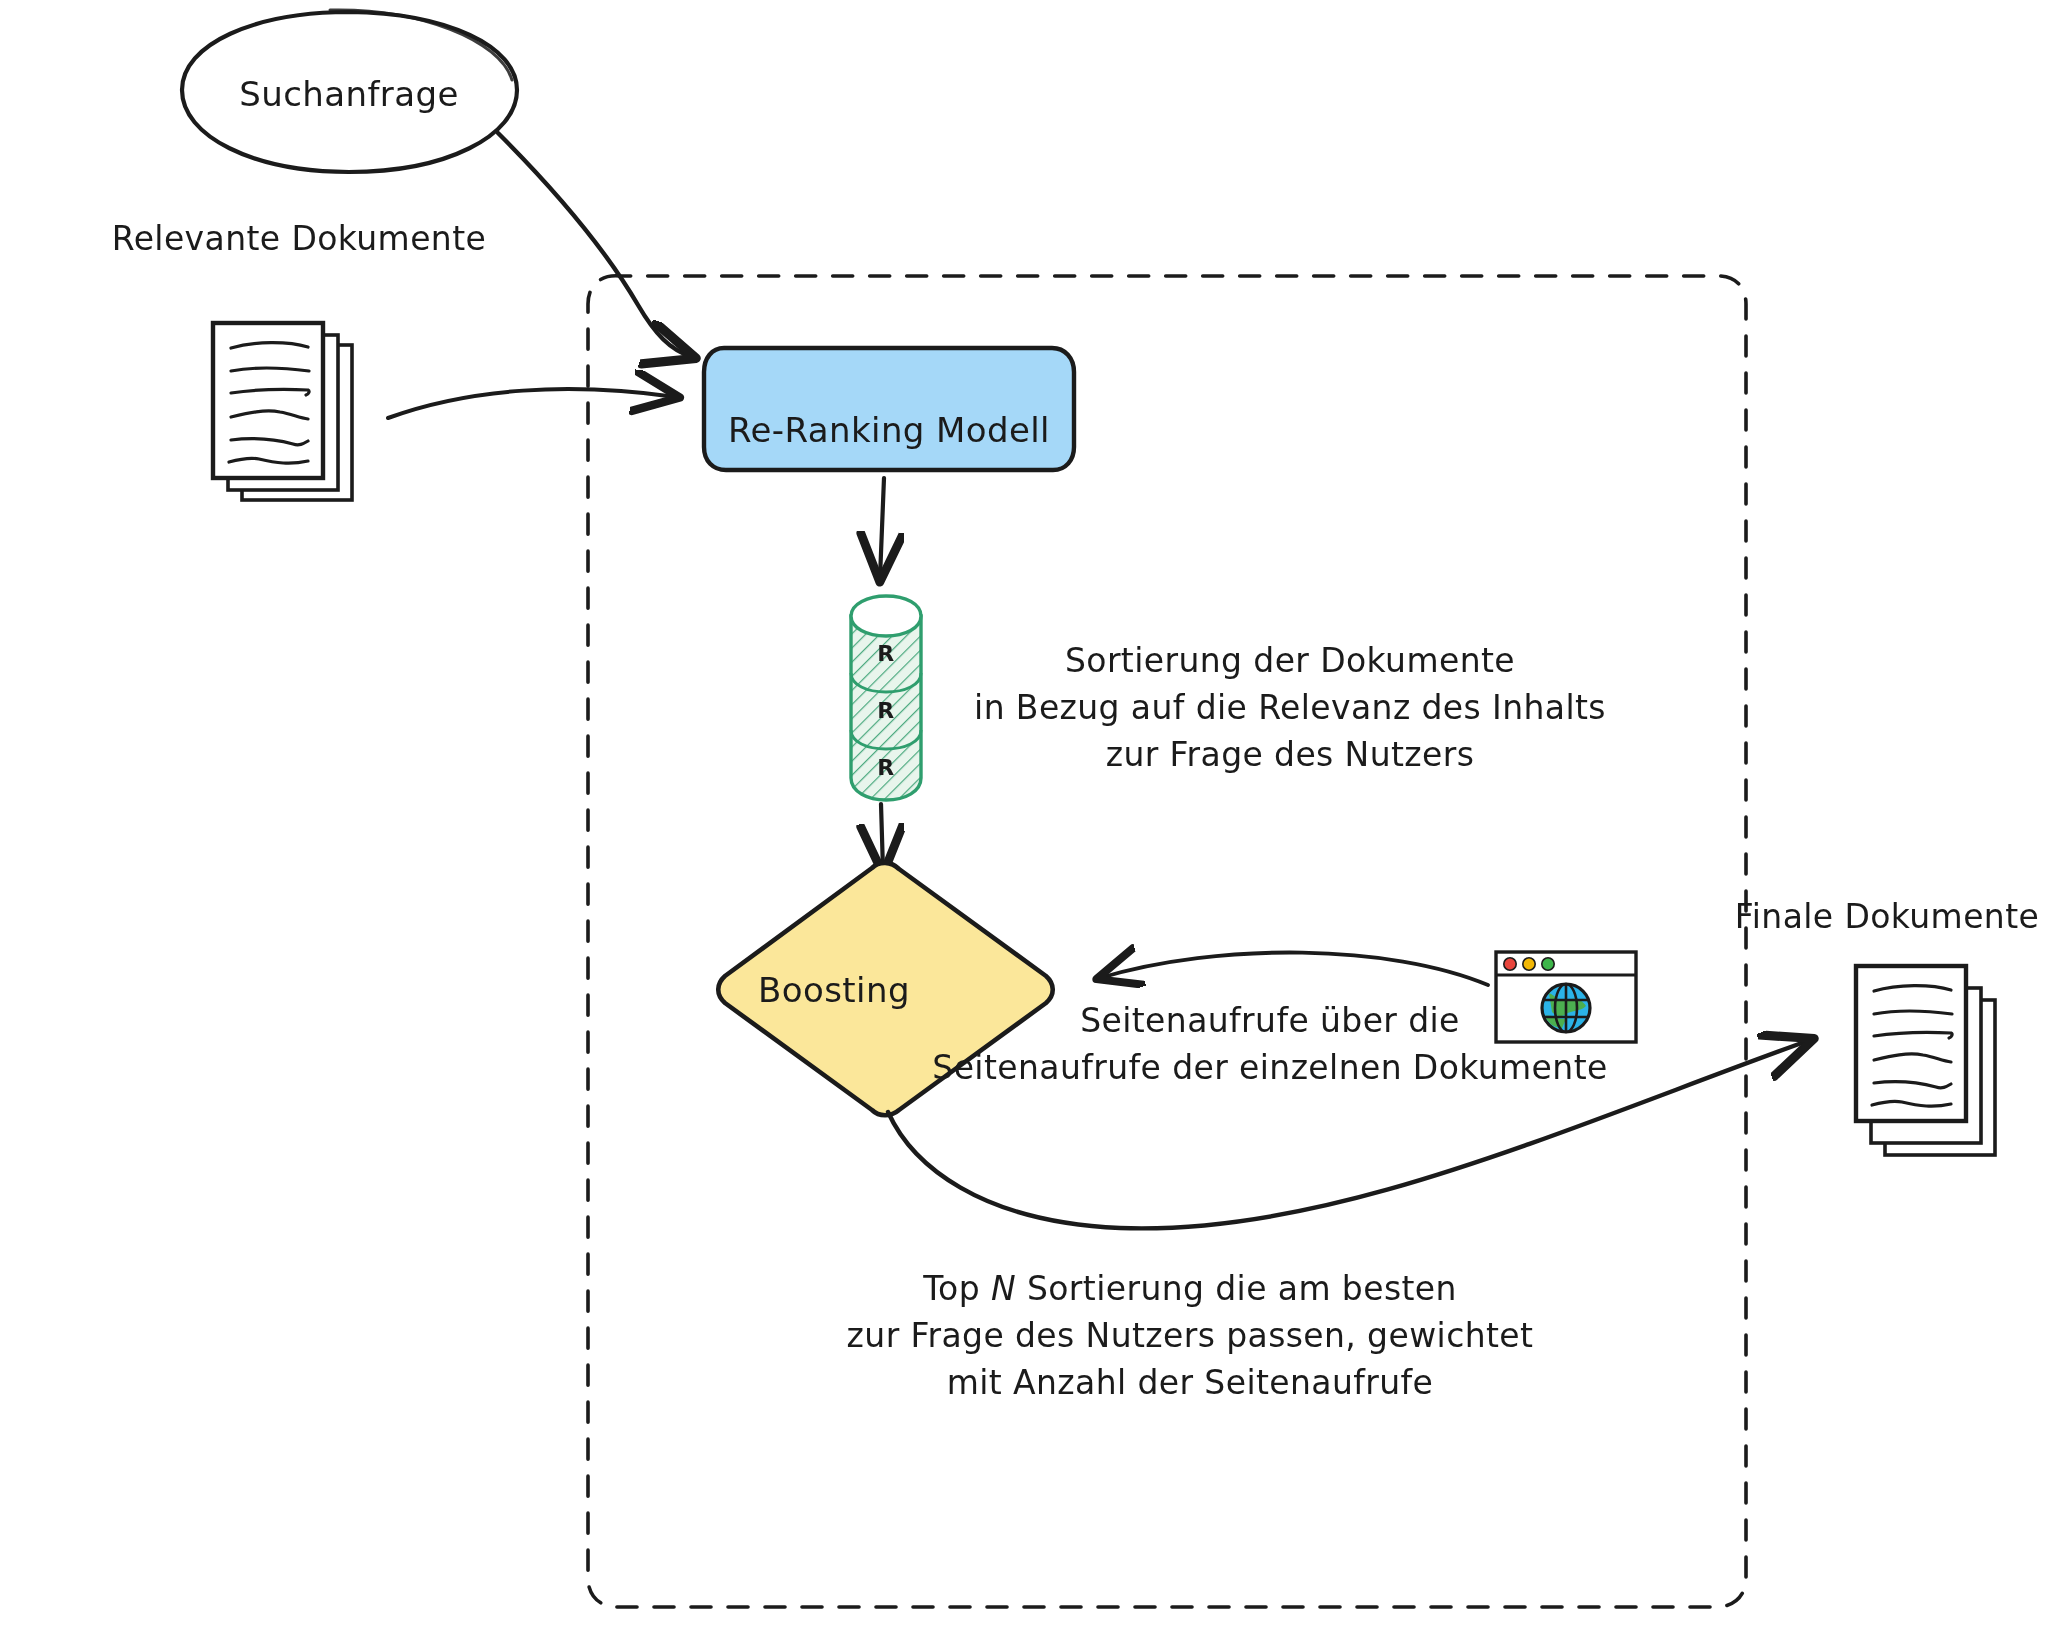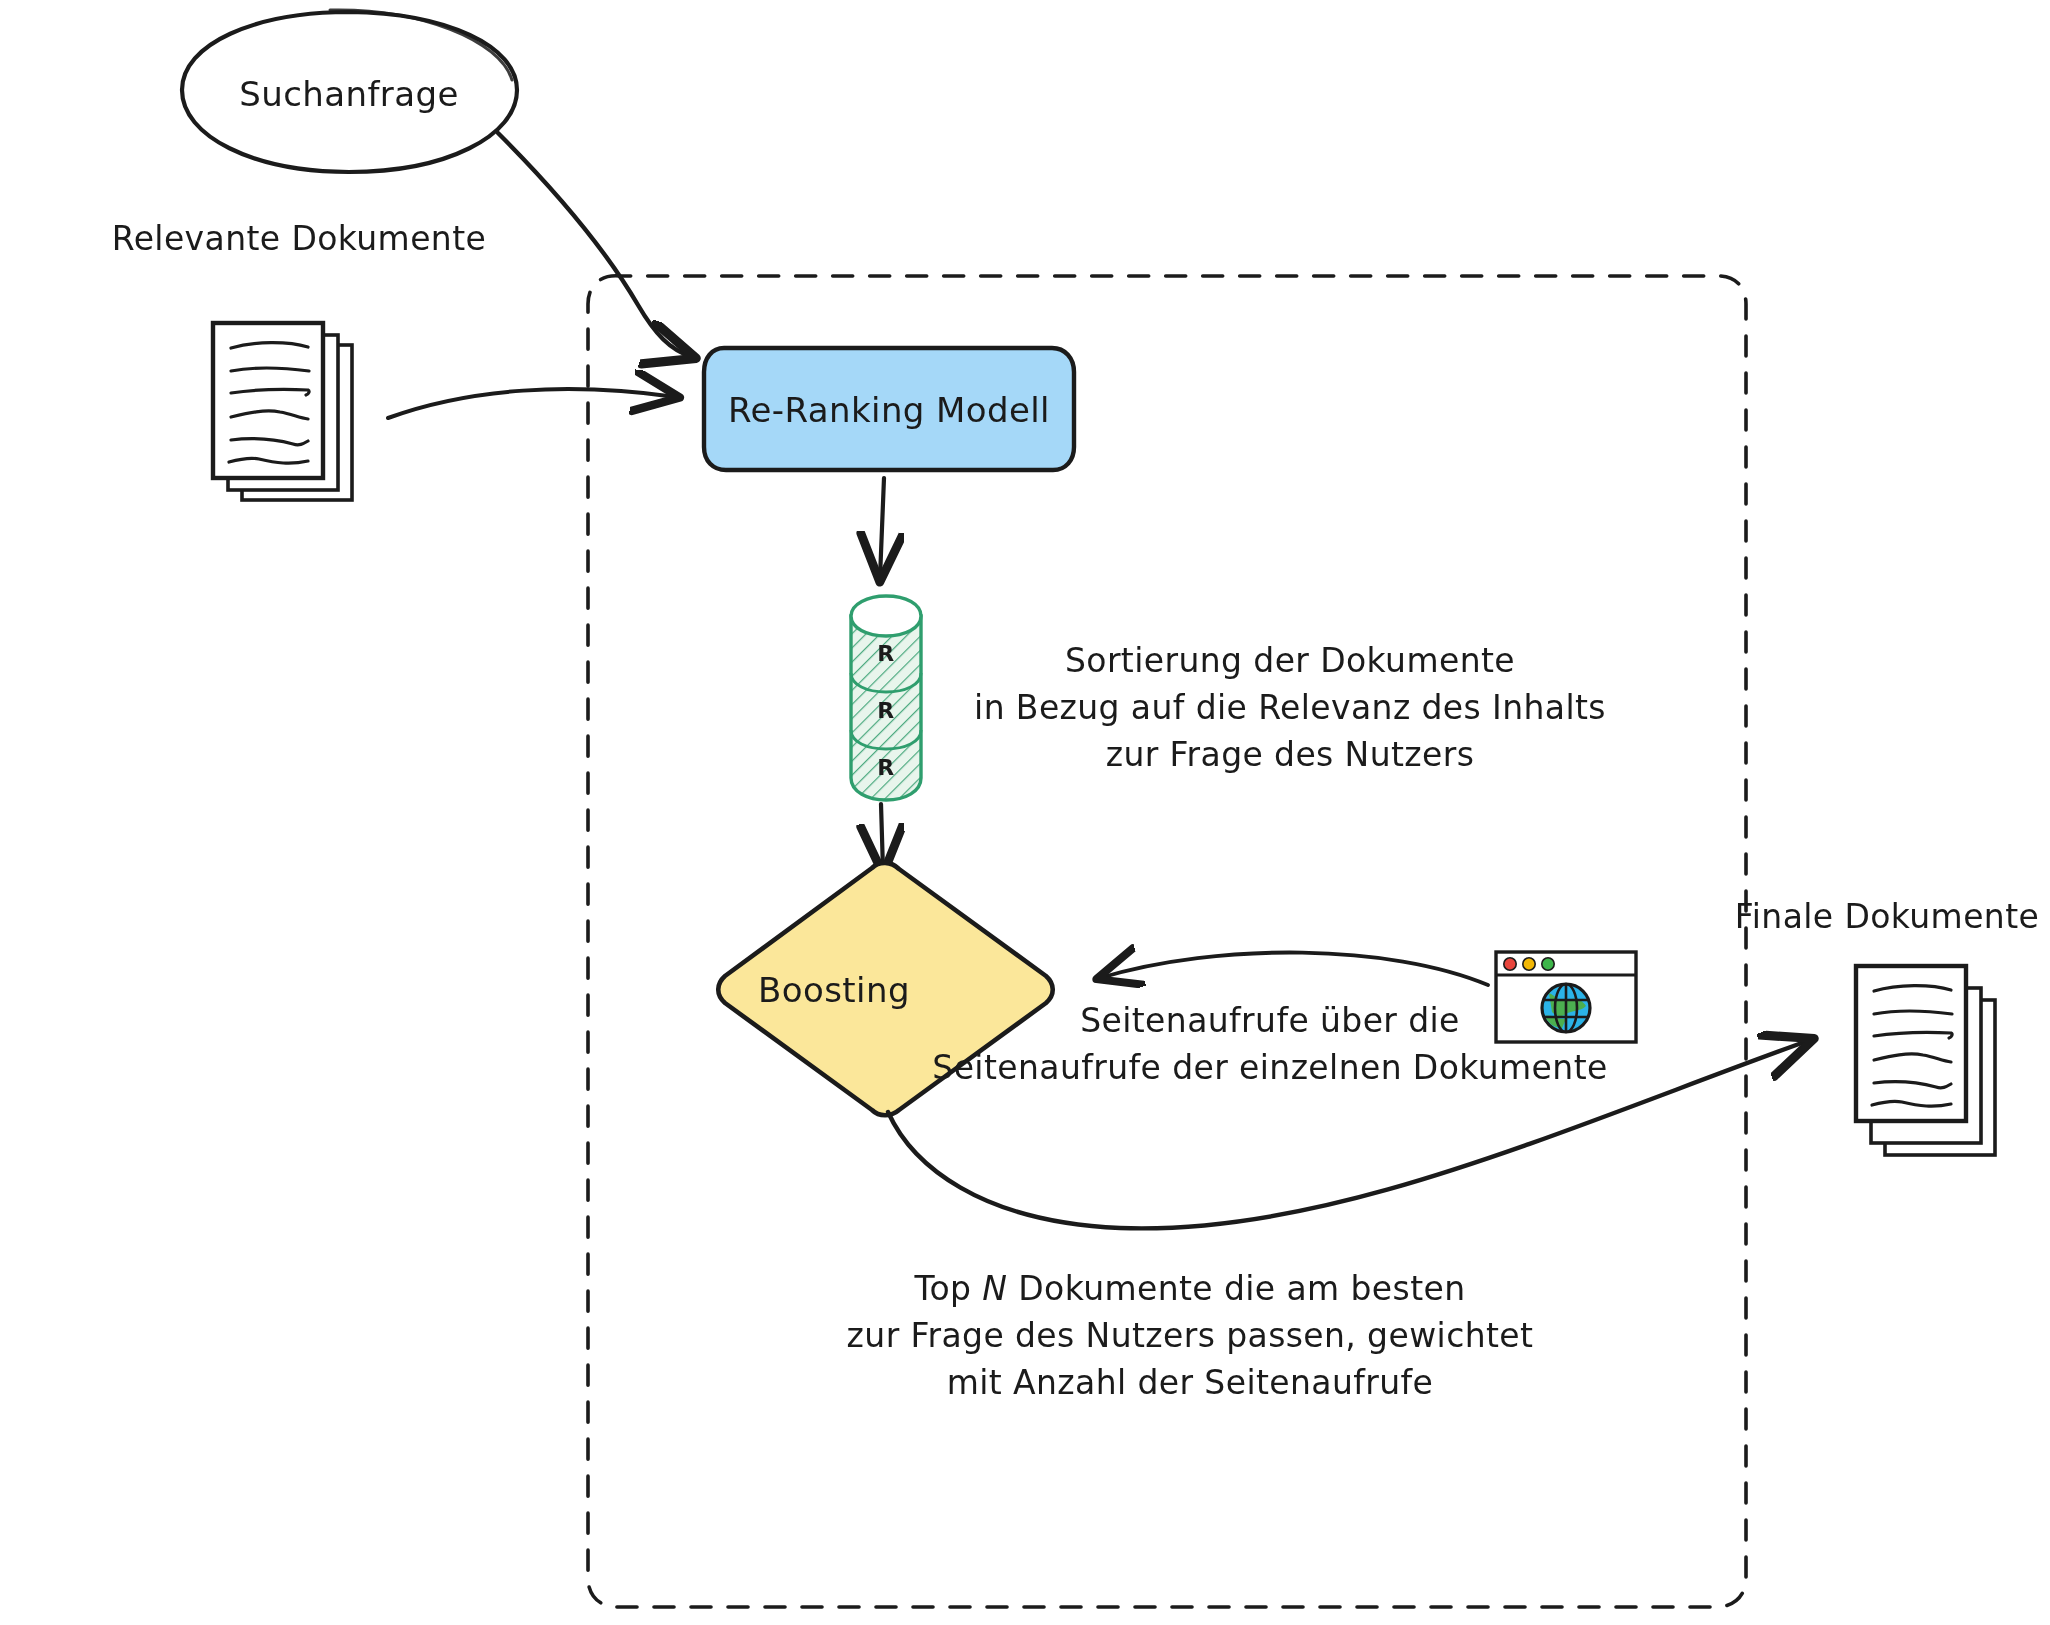--- a/index.html
+++ b/index.html
@@ -150,34 +150,34 @@
         <path d="M1874,1083 C1898,1080 1921,1083 1936,1087 C1942,1089 1946,1087 1951,1084"></path>
         <path d="M1872,1105 C1883,1102 1893,1100 1902,1102 C1919,1106 1933,1108 1951,1104"></path>
       </g>
     </g>
   </svg>
 
   <div class="lbl t-node centerx" style="left:349px;top:72px;">Suchanfrage</div>
 
   <div class="lbl t-caption centerx" style="left:299px;top:218px;">Relevante Dokumente</div>
 
-  <div class="lbl t-node centerx" style="left:889px;top:388px;">Re-Ranking Modell</div>
+  <div class="lbl t-node centerx" style="left:889px;top:408px;">Re-Ranking Modell</div>
 
   <div class="lbl t-small centerx" style="left:886px;top:640px;">R</div>
   <div class="lbl t-small centerx" style="left:886px;top:697px;">R</div>
   <div class="lbl t-small centerx" style="left:886px;top:754px;">R</div>
 
   <div class="lbl t-note centerx" style="left:1290px;top:640px;">Sortierung der Dokumente</div>
   <div class="lbl t-note centerx" style="left:1290px;top:687px;">in Bezug auf die Relevanz des Inhalts</div>
   <div class="lbl t-note centerx" style="left:1290px;top:734px;">zur Frage des Nutzers</div>
 
   <div class="lbl t-node centerx" style="left:834px;top:968px;">Boosting</div>
 
   <div class="lbl t-note centerx" style="left:1270px;top:1000px;">Seitenaufrufe über die</div>
   <div class="lbl t-note centerx" style="left:1270px;top:1047px;">Seitenaufrufe der einzelnen Dokumente</div>
 
   <div class="lbl t-caption centerx" style="left:1880px;top:896px;margin-left:7px;">Finale Dokumente</div>
 
-  <div class="lbl t-note centerx" style="left:1190px;top:1268px;"><span>Top </span><span class="ital">N</span><span> Dokumente die am besten</span></div>
+  <div class="lbl t-note centerx" style="left:1190px;top:1268px;"><span>Top </span><span class="ital">N</span><span> Sortierung die am besten</span></div>
   <div class="lbl t-note centerx" style="left:1190px;top:1315px;">zur Frage des Nutzers passen, gewichtet</div>
   <div class="lbl t-note centerx" style="left:1190px;top:1362px;">mit Anzahl der Seitenaufrufe</div>
 
 </div>
 
 </body></html>

